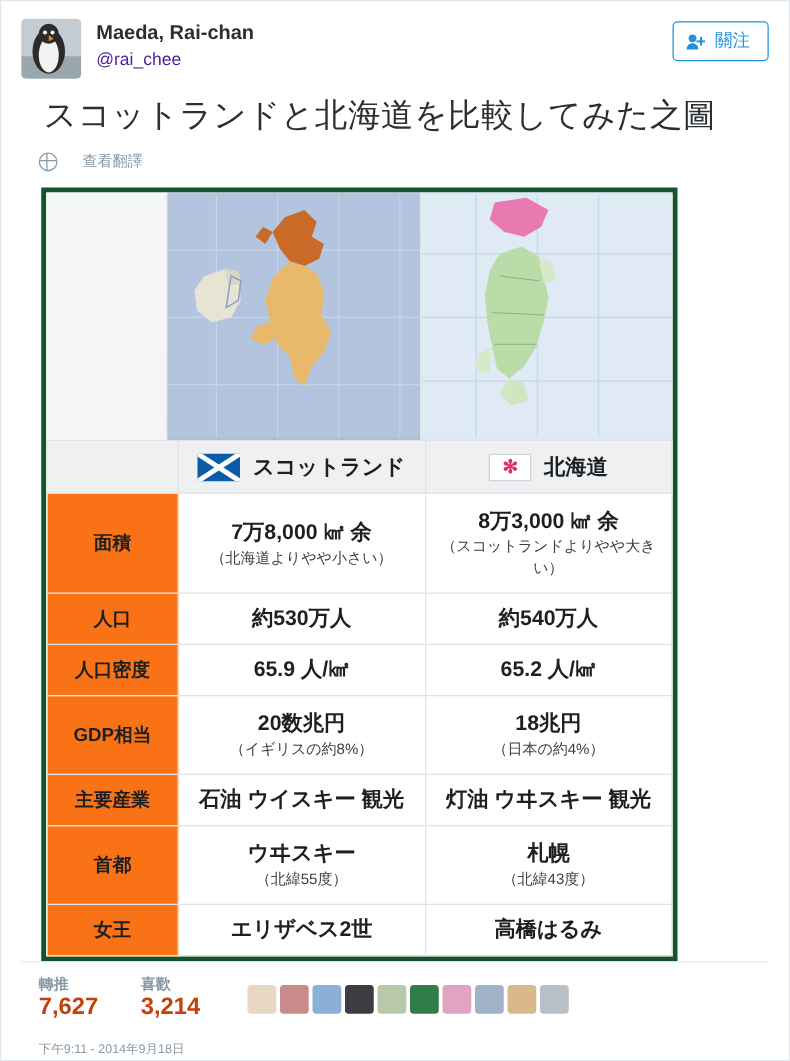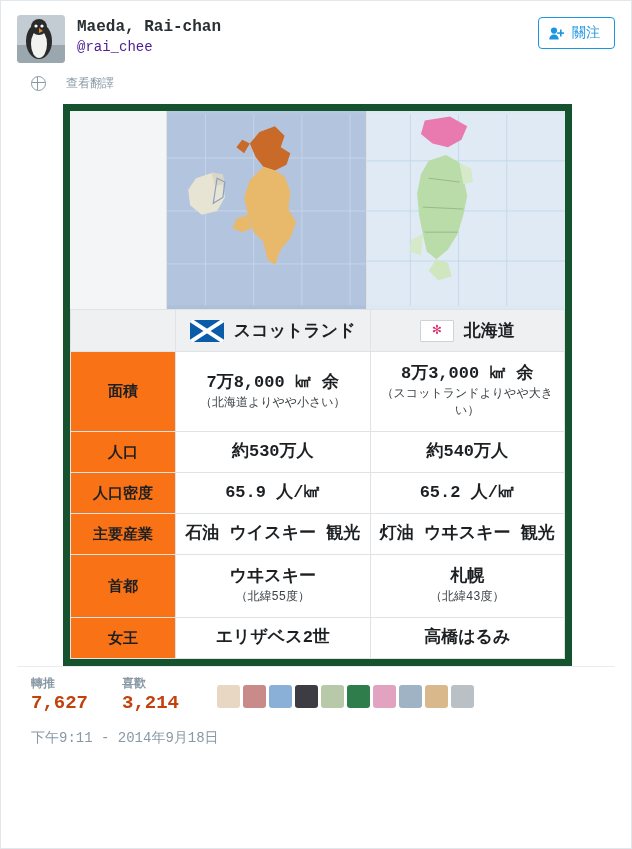--- a/index.html
+++ b/index.html
@@ -13,21 +13,20 @@
     height: 849px;
     overflow: hidden;
   }
   .tweet-card {
     position: relative;
     width: 632px;
     height: 849px;
     background: #ffffff;
     box-sizing: border-box;
     border: 1px solid #e1e8ed;
-    font-family: Liberation Mono, monospace;
   }
   
   .header {
     display: flex;
     align-items: flex-start;
     padding: 14px 16px 0 16px;
   }
   .avatar {
     width: 48px;
     height: 48px;
@@ -101,22 +100,22 @@
     border-top: 1px solid #8899a6;
   }
   .globe:after {
     content: "";
     position: absolute;
     left: 5px; top: 0; bottom: 0;
     border-left: 1px solid #8899a6;
   }
   
   .media {
-    margin: 12px 30px 0 62px;
-    border: 7px solid #14532d;
+    margin: 12px 30px 0 32px;
+    border: 4px solid #14532d;
     box-sizing: border-box;
     width: 509px;
   }
   .map-row {
     display: flex;
     height: 198px;
   }
   .map-left-gutter {
     width: 96px;
     background: #f4f5f6;
@@ -225,21 +224,21 @@
     margin-top: 8px;
     margin-left: 4px;
   }
   .face {
     width: 23px; height: 23px;
     border-radius: 3px;
     flex: 0 0 auto;
   }
   .timestamp {
     padding: 6px 30px 0 30px;
-    font-size: 14px;
+    font-size: 10px;
     color: #8899a6;
   }
 </style>
 </head>
 <body>
 
 <div class="tweet-card">
 
   <div class="header">
     <div class="avatar">
@@ -262,20 +261,21 @@
       <svg width="15" height="13" viewBox="0 0 15 13">
         <circle cx="5" cy="3.6" r="3.1" fill="#1b95e0"></circle>
         <path d="M0.3 12.5c0-3 2.1-5 4.7-5s4.7 2 4.7 5z" fill="#1b95e0"></path>
         <rect x="11" y="2.5" width="1.6" height="7" fill="#1b95e0"></rect>
         <rect x="8.2" y="5.3" width="7" height="1.6" fill="#1b95e0"></rect>
       </svg>
       <span>關注</span>
     </div>
   </div>
 
+  <div class="tweet-text">スコットランドと北海道を比較してみた之圖</div>
 
   <div class="translate-row">
     <span class="globe"></span>
     <span>查看翻譯</span>
   </div>
 
   <div class="media">
 
     <div class="map-row">
       <div class="map-left-gutter"></div>
@@ -375,20 +375,31 @@
         <tr>
           <td class="col-label">人口密度</td>
           <td class="val-cell">
             <div class="val-main">65.9 人/㎢</div>
           </td>
           <td class="val-cell">
             <div class="val-main">65.2 人/㎢</div>
           </td>
         </tr>
 
+        <tr class="row-tall">
+          <td class="col-label">GDP相当</td>
+          <td class="val-cell">
+            <div class="val-main">20数兆円</div>
+            <div class="val-sub">（イギリスの約8%）</div>
+          </td>
+          <td class="val-cell">
+            <div class="val-main">18兆円</div>
+            <div class="val-sub">（日本の約4%）</div>
+          </td>
+        </tr>
 
         <tr>
           <td class="col-label">主要産業</td>
           <td class="val-cell">
             <div class="val-main">石油 ウイスキー 観光</div>
           </td>
           <td class="val-cell">
             <div class="val-main">灯油 ウヰスキー 観光</div>
           </td>
         </tr>

